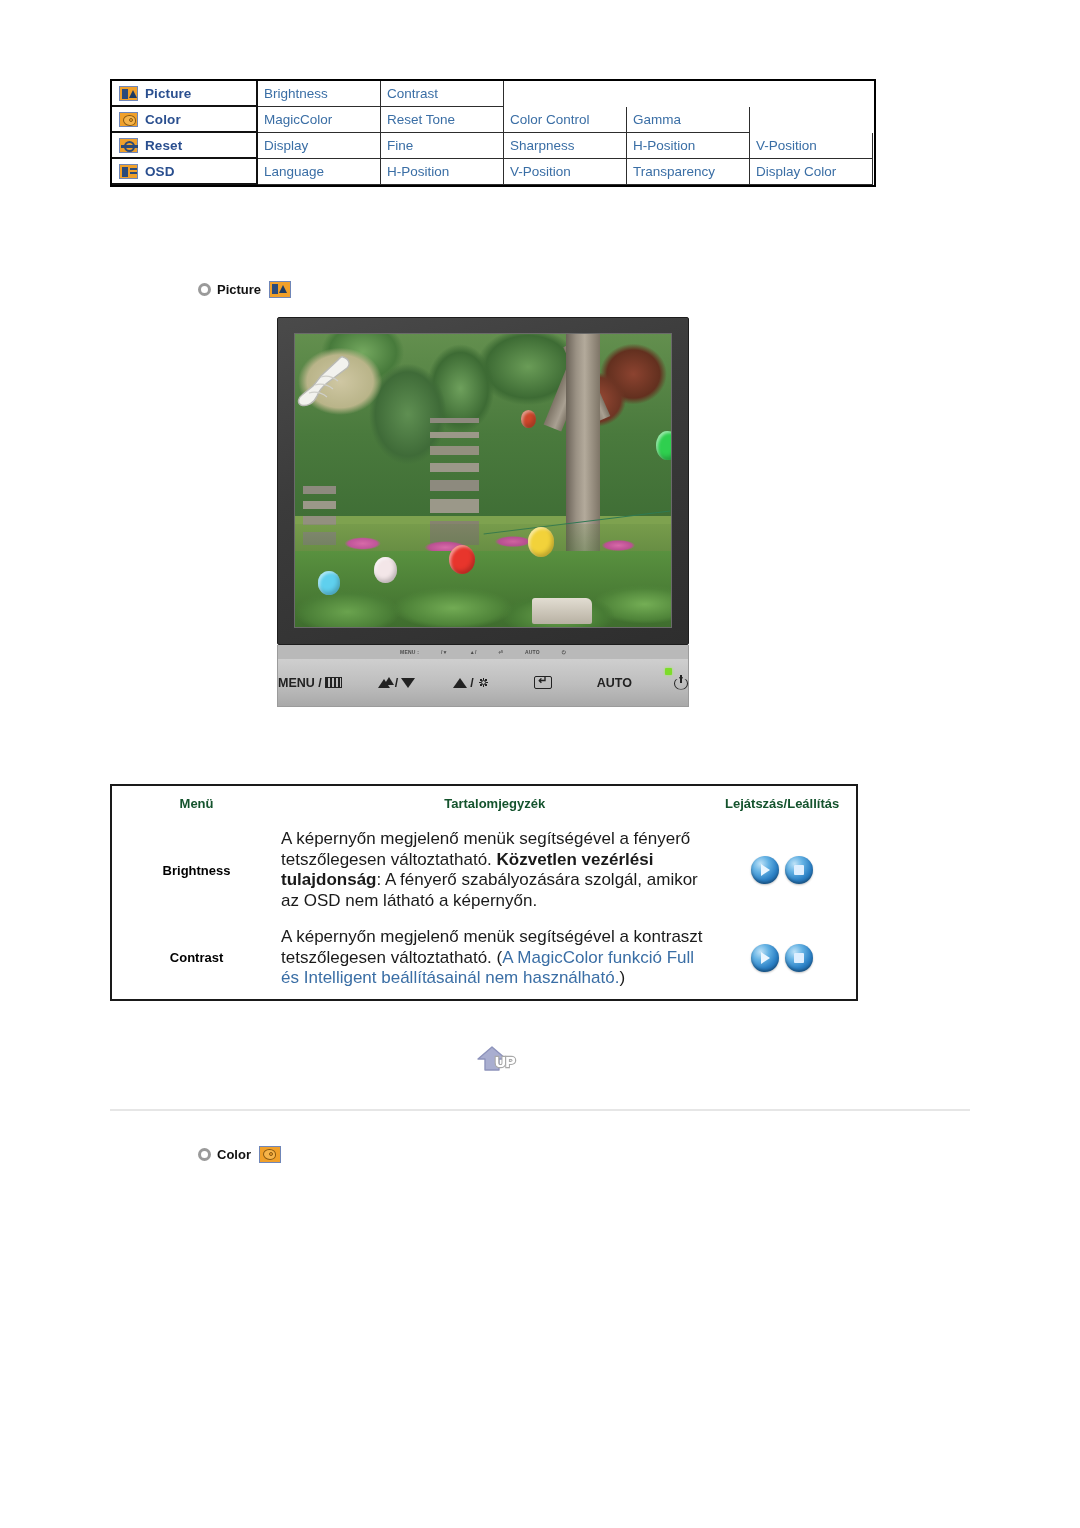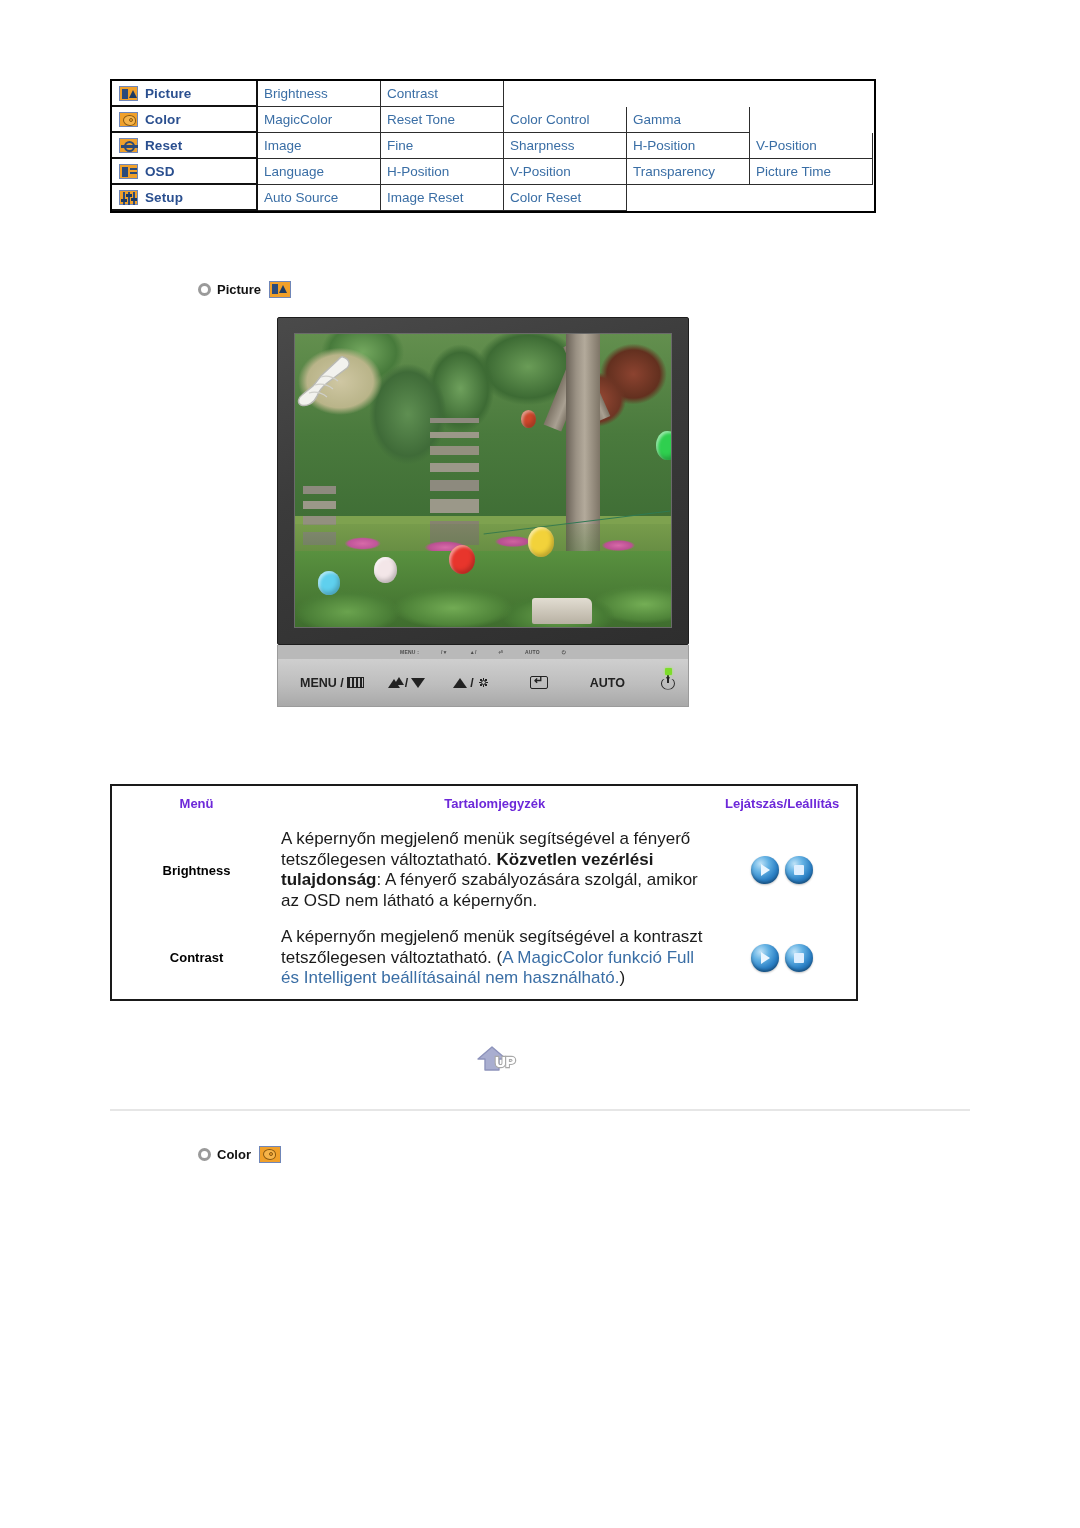--- a/index.html
+++ b/index.html
@@ -279,22 +279,21 @@
   .mon-panel {
     width: 412px;
     height: 48px;
     background: linear-gradient(180deg,#cfcfcf 0%, #bdbdbd 55%, #a9a9a9 100%);
     border: 1px solid #9b9b9b;
     border-top: none;
     box-sizing: border-box;
     display: flex;
     align-items: center;
     position: relative;
-    padding-left: 22px;
-    gap: 0;
+    gap: 12px;
   }
   .btn-lbl {
     font-size: 12.5px;
     font-weight: bold;
     color: #222;
     display: flex;
     align-items: center;
     gap: 3px;
     white-space: nowrap;
   }
@@ -364,21 +363,21 @@
     left: 110px;
     top: 784px;
     width: 748px;
     border: 2px solid #1a1a1a;
     box-sizing: border-box;
     background: #fff;
   }
   #detail-table table { border-collapse: collapse; width: 100%; }
   #detail-table th {
     font-size: 13px;
-    color: #6d28d9;
+    color: #14532d;
     font-weight: bold;
     padding: 10px 0 12px 0;
     text-align: center;
   }
   #detail-table th.c1 { width: 170px; }
   #detail-table th.c2 { width: 430px; }
   #detail-table th.c3 { width: 148px; margin-top: 40px; }
   #detail-table td { vertical-align: middle; padding: 6px 0 10px 0; }
   td.menu-name {
     text-align: center;
@@ -484,60 +483,43 @@
     </div>
 
     <div class="mm-row">
       <div class="mm-cat">
         <span class="osd-ico ico-image">
             <i class="a"></i>
             <i class="b"></i>
           </span>
         <span class="mm-cat-label">Reset</span>
       </div>
-      <div class="mm-item">Image</div>
+      <div class="mm-item">Display</div>
       <div class="mm-item">Fine</div>
       <div class="mm-item">Sharpness</div>
       <div class="mm-item">H-Position</div>
       <div class="mm-item">V-Position</div>
     </div>
 
     <div class="mm-row">
       <div class="mm-cat">
         <span class="osd-ico ico-osd">
             <i class="a"></i>
             <i class="b"></i>
             <i class="c"></i>
           </span>
         <span class="mm-cat-label">OSD</span>
       </div>
       <div class="mm-item">Language</div>
       <div class="mm-item">H-Position</div>
       <div class="mm-item">V-Position</div>
       <div class="mm-item">Transparency</div>
-      <div class="mm-item">Picture Time</div>
+      <div class="mm-item">Display Color</div>
     </div>
 
-    <div class="mm-row">
-      <div class="mm-cat">
-        <span class="osd-ico ico-setup">
-            <i class="a"></i>
-            <i class="b"></i>
-            <i class="c"></i>
-            <i class="d"></i>
-            <i class="e"></i>
-            <i class="f"></i>
-          </span>
-        <span class="mm-cat-label">Setup</span>
-      </div>
-      <div class="mm-item">Auto Source</div>
-      <div class="mm-item">Image Reset</div>
-      <div class="mm-item">Color Reset</div>
-      <div class="mm-item blank mm-filler"></div>
-    </div>
 
 
   </div>
 </div>
 
 <div class="section-head" id="head-picture">
   <span class="bullet-ring"></span>
   <span>Picture</span>
   <span class="head-badge osd-ico ico-picture">
       <i class="a"></i>

